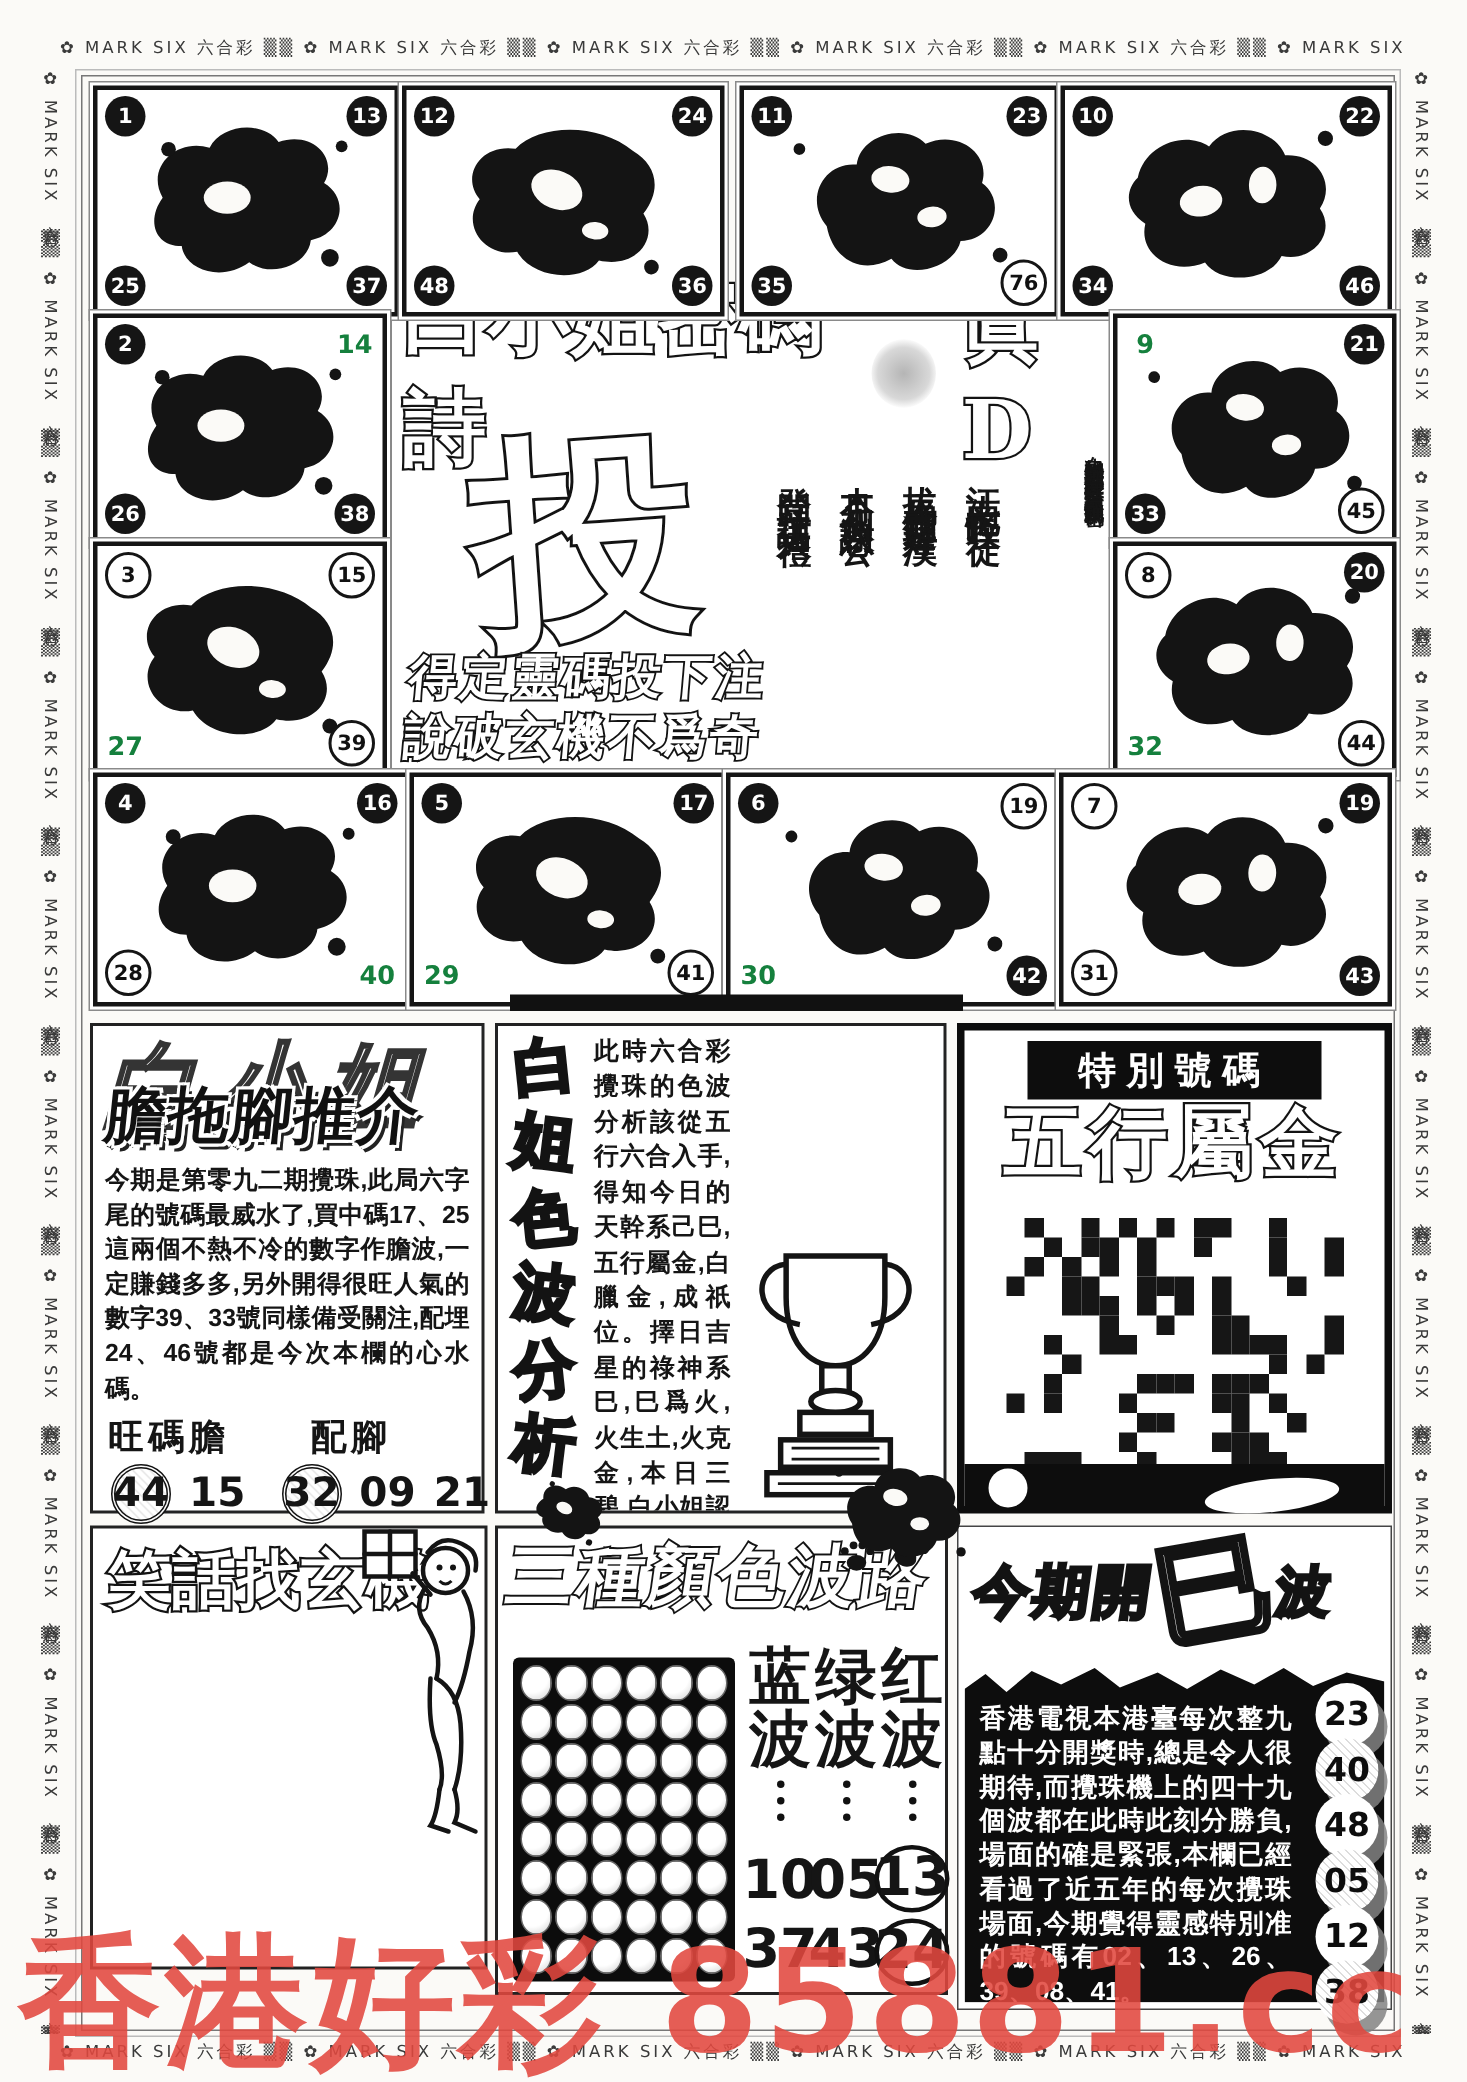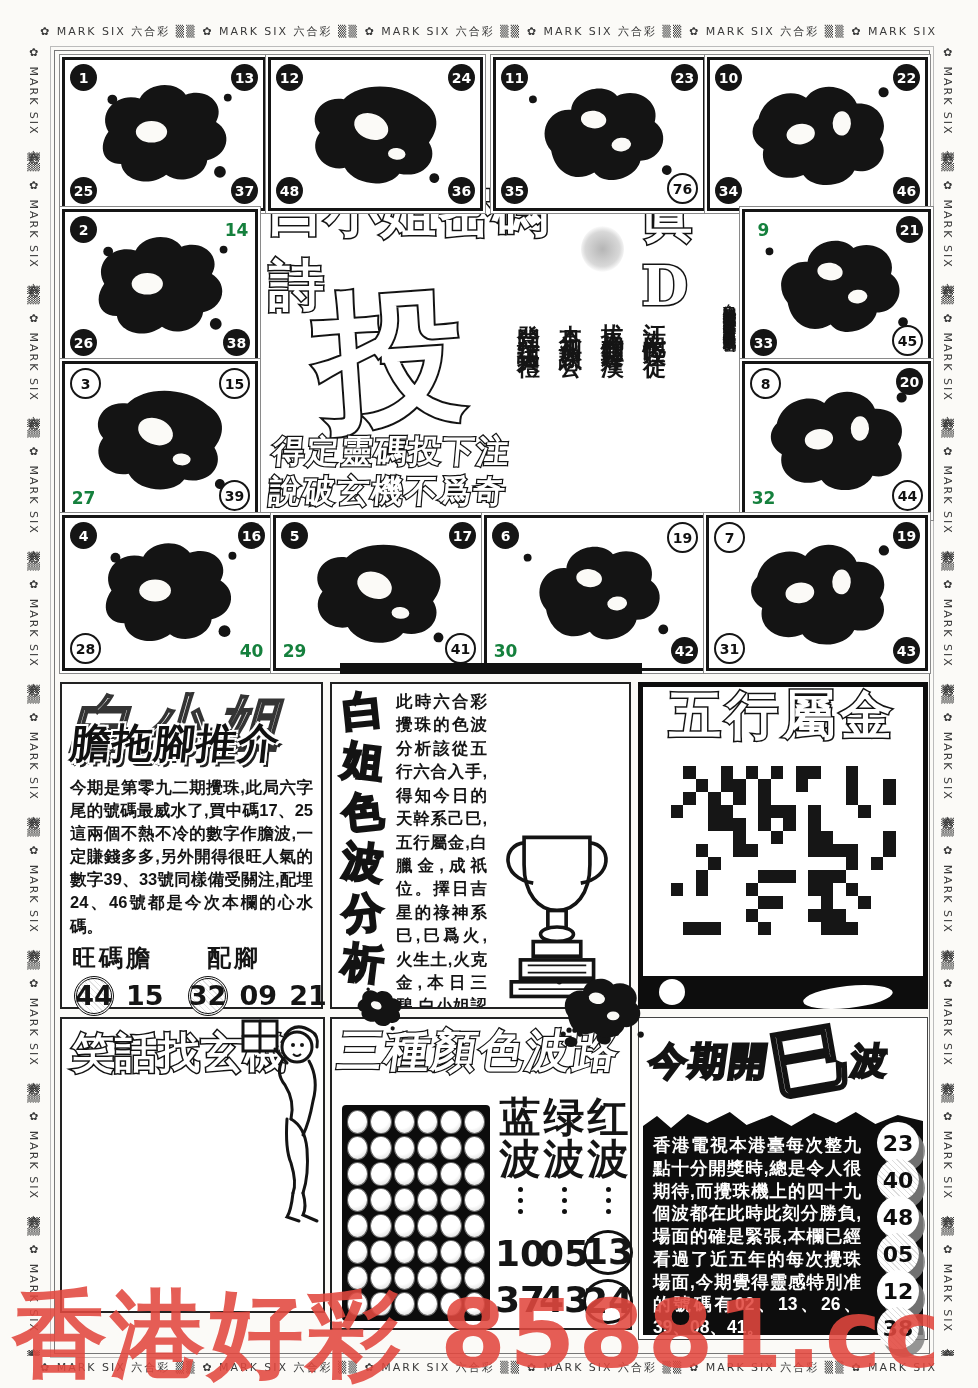--- a/index.html
+++ b/index.html
@@ -271,20 +271,21 @@
       <div class="trophy-f">
         <svg viewBox="0 0 140 196">
             <use href="#trophy"></use>
           </svg>
       </div>
       <div class="wave-body">此時六合彩攪珠的色波分析該從五行六合入手,得知今日的天幹系己巳,五行屬金,白臘金,成祇位。擇日吉星的祿神系巳,巳爲火,火生土,火克金,本日三碧,白小姐認爲此日:倉庫門外西北色波藍波最佳,要吼10、17、23、31,44號。</div>
     </div>
   </div>
 
   <div class="special-box">
+    <div class="sp-head">特別號碼</div>
     <div class="ol sp-title">五行屬金</div>
     <div class="mosaic" id="mosaic">
         <i></i>
         <i></i>
         <i></i>
         <i></i>
         <i></i>
         <i></i>
         <i></i>
         <i></i>

